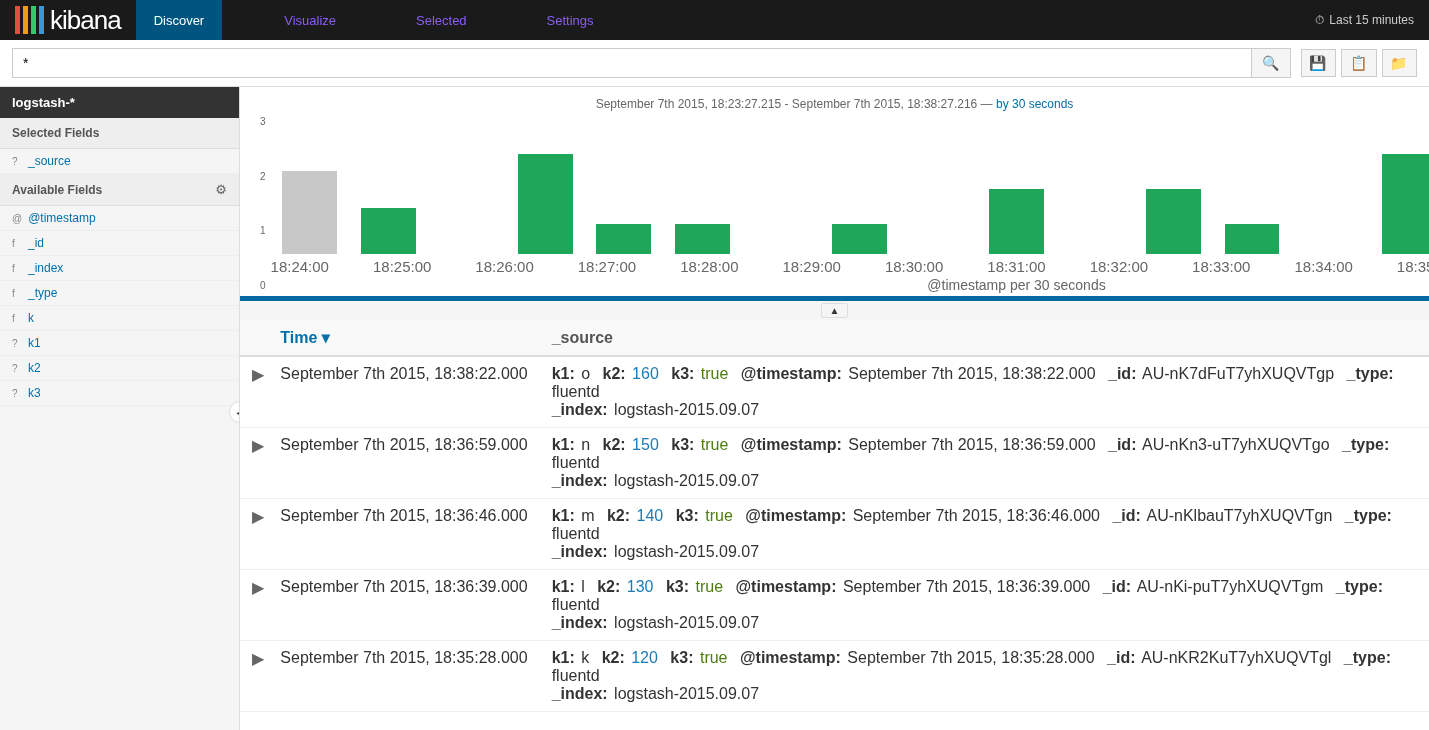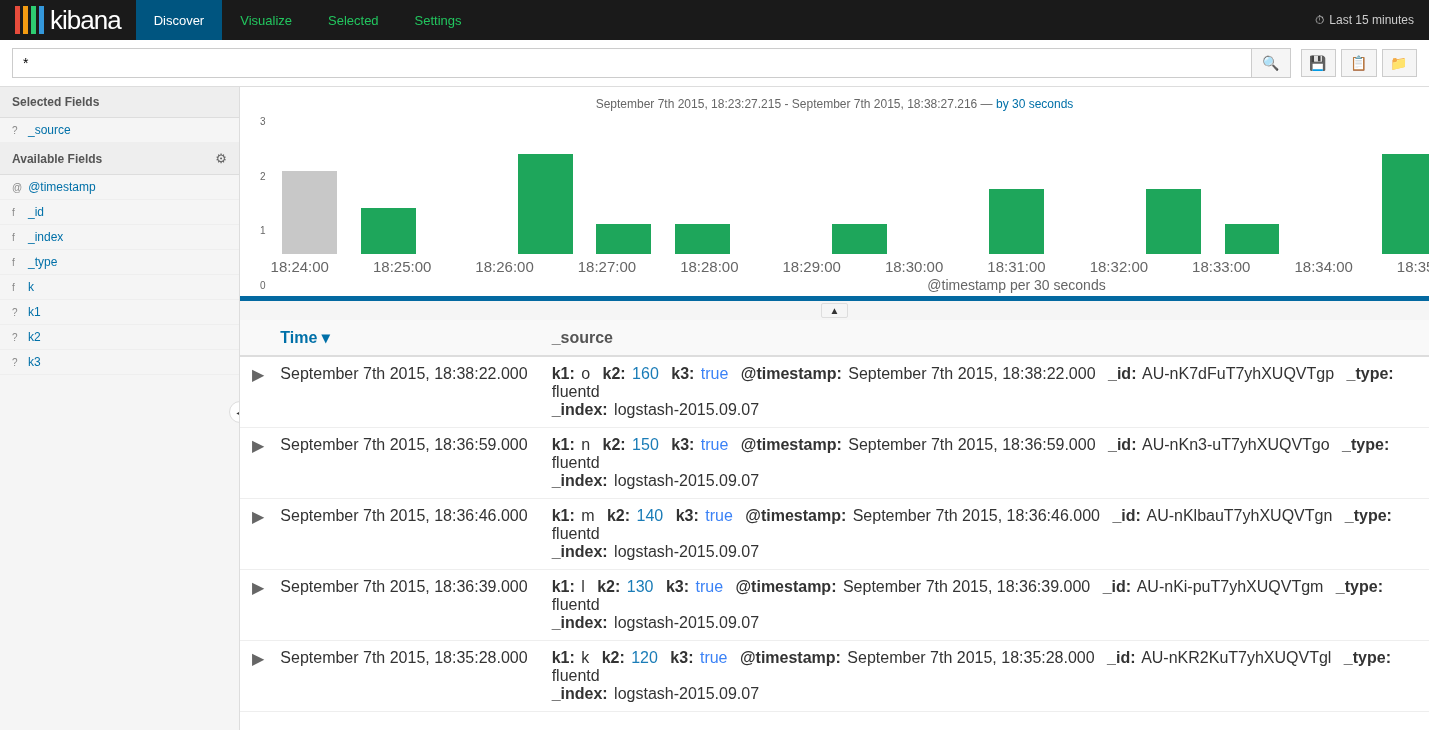--- a/index.html
+++ b/index.html
@@ -26,23 +26,24 @@
     .logo-bar { width: 5px; height: 28px; }
     .logo-text {
       color: #fff;
       font-size: 26px;
       font-weight: 300;
       letter-spacing: -1px;
     }
     .nav-items {
       display: flex;
       height: 100%;
+      gap: 44px;
     }
     .nav-item {
-      color: #22c55e;
+      color: #8b5cf6;
       padding: 0 18px;
       display: flex;
       align-items: center;
       cursor: pointer;
       font-size: 13px;
       height: 100%;
       text-decoration: none;
     }
     .nav-item.active { background: #005580; color: #fff; }
     .nav-right {
@@ -310,21 +311,21 @@
     td.expand-col {
       width: 20px;
       color: #666;
       cursor: pointer;
       padding-right: 4px;
     }
     td.source-col { word-break: break-word; }
     .source-key { font-weight: bold; color: #333; margin-right: 2px; }
     .source-val { color: #333; margin-right: 8px; }
     .source-val.number { color: #1a7cb7; }
-    .source-val.bool { color: #3b82f6; }
+    .source-val.bool { color: #4d7c0f; }
   </style>
 </head>
 <body>
 
 <nav class="top-nav">
   <div class="logo">
     <div class="logo-bars">
       <div class="logo-bar" style="background:#e74c3c;"></div>
       <div class="logo-bar" style="background:#f39c12;"></div>
       <div class="logo-bar" style="background:#2ecc71;"></div>
@@ -350,20 +351,21 @@
   <div class="search-actions">
     <button class="search-action-btn">💾</button>
     <button class="search-action-btn">📋</button>
     <button class="search-action-btn">📁</button>
   </div>
 </div>
 
 <div class="main-layout">
 
   <div class="sidebar">
+    <div class="sidebar-title">logstash-*</div>
     <div class="collapse-btn">◀</div>
 
     <div class="section-header">Selected Fields</div>
     <div class="field-item">
       <span class="field-type">?</span>
       <span class="field-name">_source</span>
     </div>
 
     <div class="section-header-with-gear">
       <span>Available Fields</span>

